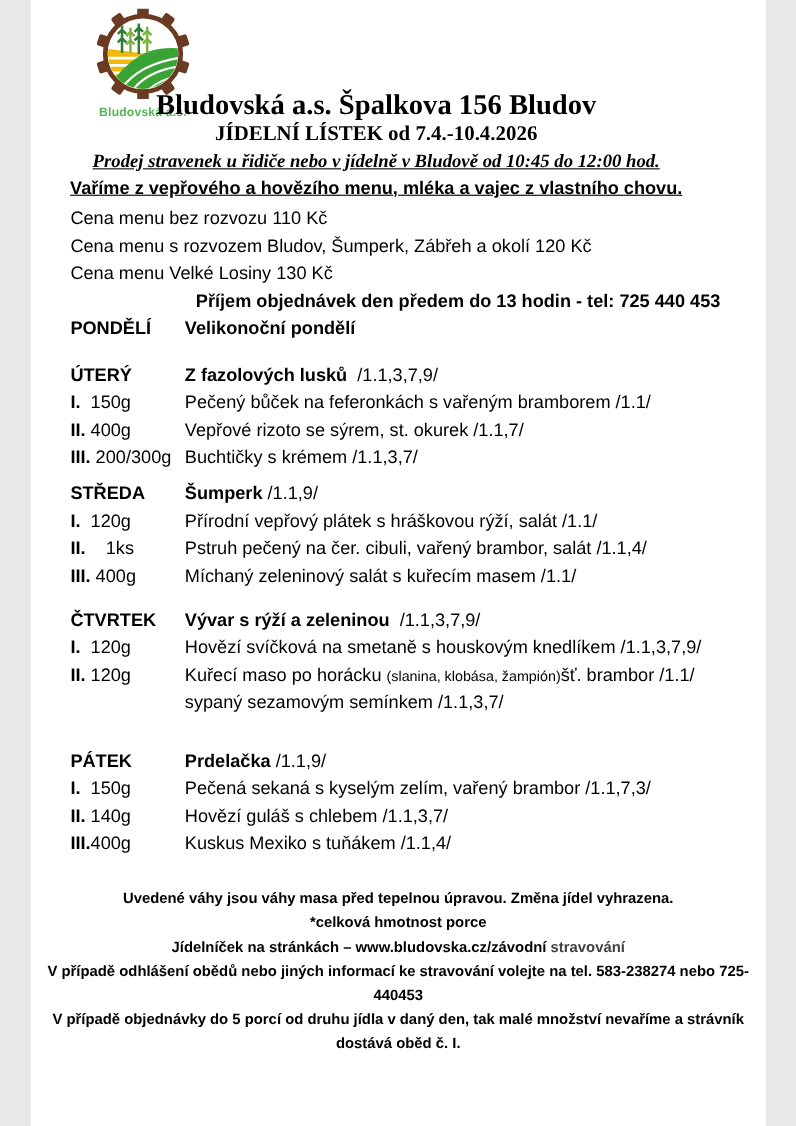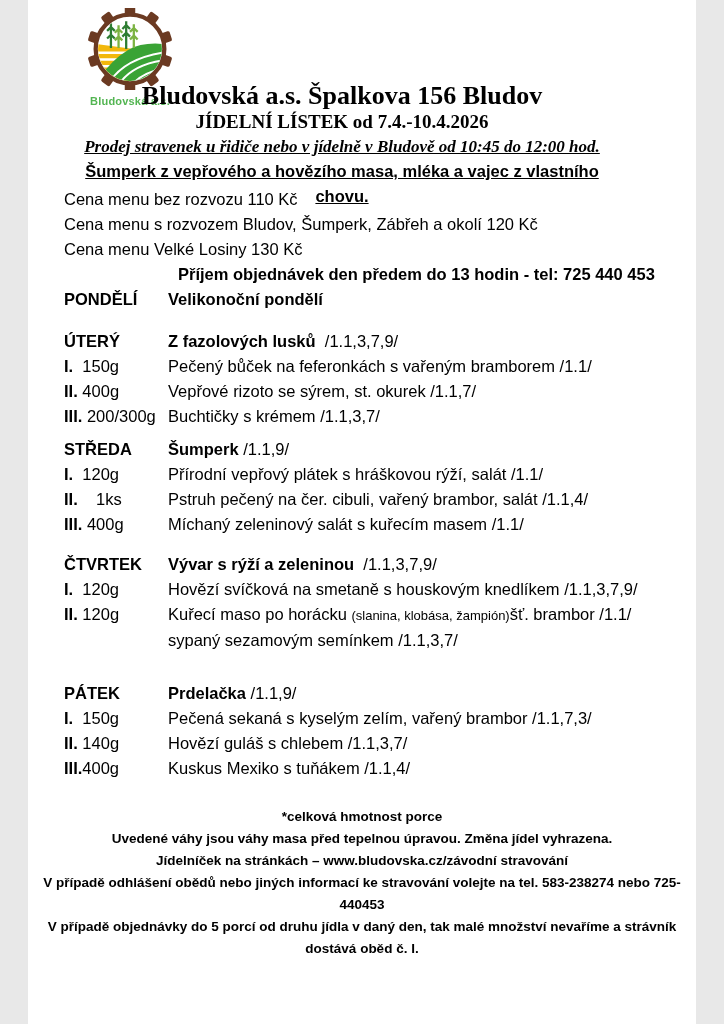--- a/index.html
+++ b/index.html
@@ -22,21 +22,21 @@
   .orders{font-weight:bold;padding-left:114px;}
   .row{display:grid;grid-template-columns:104px 1fr;}
   .dayname{font-weight:bold;}
   .soup{font-weight:bold;}
   .num{font-weight:bold;}
   .pre{white-space:pre-wrap;}
   .small{font-size:13px;}
   .gap17{margin-top:17px;} .gap8{margin-top:8px;} .gap15{margin-top:15px;} .gap12{margin-top:28px;}
   
   .footer{position:absolute;top:806px;left:12px;right:12px;text-align:center;font-weight:bold;font-size:13.5px;line-height:22px;}
-  .link{color:#000000;text-decoration:none;cursor:pointer;}
+  .link{color:#404040;text-decoration:none;cursor:pointer;}
 </style>
 </head>
 <body>
 
 <div class="page">
 
   <div class="logo">
     <svg width="96" height="82" viewBox="0 0 100 86">
       <g fill="#6b3a22">
         <rect x="44.5" y="-2" width="11" height="11" rx="2" transform="rotate(0,50,43)"></rect>
@@ -71,21 +71,21 @@
         </g>
       </g>
     </svg>
     <div class="logo-label">Bludovská a.s.</div>
   </div>
 
   <div class="htext">
     <div class="t1">Bludovská a.s. Špalkova 156 Bludov</div>
     <div class="t2">JÍDELNÍ LÍSTEK od 7.4.-10.4.2026</div>
     <div class="t3">Prodej stravenek u řidiče nebo v jídelně v Bludově od 10:45 do 12:00 hod.</div>
-    <div class="t4">Šumperk z vepřového a hovězího masa, mléka a vajec z vlastního chovu.</div>
+    <div class="t4">Vaříme z vepřového a hovězího menu, mléka a vajec z vlastního chovu.</div>
   </div>
 
   <div class="content">
 
     <div>Cena menu bez rozvozu 110 Kč</div>
     <div>Cena menu s rozvozem Bludov, Šumperk, Zábřeh a okolí 120 Kč</div>
     <div>Cena menu Velké Losiny 130 Kč</div>
     <div class="orders">Příjem objednávek den předem do 13 hodin - tel: 725 440 453</div>
 
     <div>
@@ -166,22 +166,22 @@
         <div>Hovězí guláš s chlebem  /1.1,3,7/</div>
       </div>
       <div class="row">
         <div class="pre"><b class="num">III.</b><span>400g</span></div>
         <div>Kuskus Mexiko s tuňákem /1.1,4/</div>
       </div>
     </div>
   </div>
 
   <div class="footer">
+    <div>Uvedené váhy jsou váhy masa před tepelnou úpravou. Změna jídel vyhrazena.</div>
     <div>*celková hmotnost porce</div>
-    <div>Uvedené váhy jsou váhy masa před tepelnou úpravou. Změna jídel vyhrazena.</div>
     <div><span>Jídelníček na stránkách – www.bludovska.cz/závodní </span><span class="link">stravování</span></div>
     <div>V případě odhlášení obědů nebo jiných informací ke stravování volejte na tel. 583-238274 nebo 725-</div>
     <div>440453</div>
     <div>V případě objednávky do 5 porcí od druhu jídla v daný den, tak malé množství nevaříme a strávník</div>
     <div>dostává oběd č. I.</div>
   </div>
 
 </div>
 
 </body></html>

